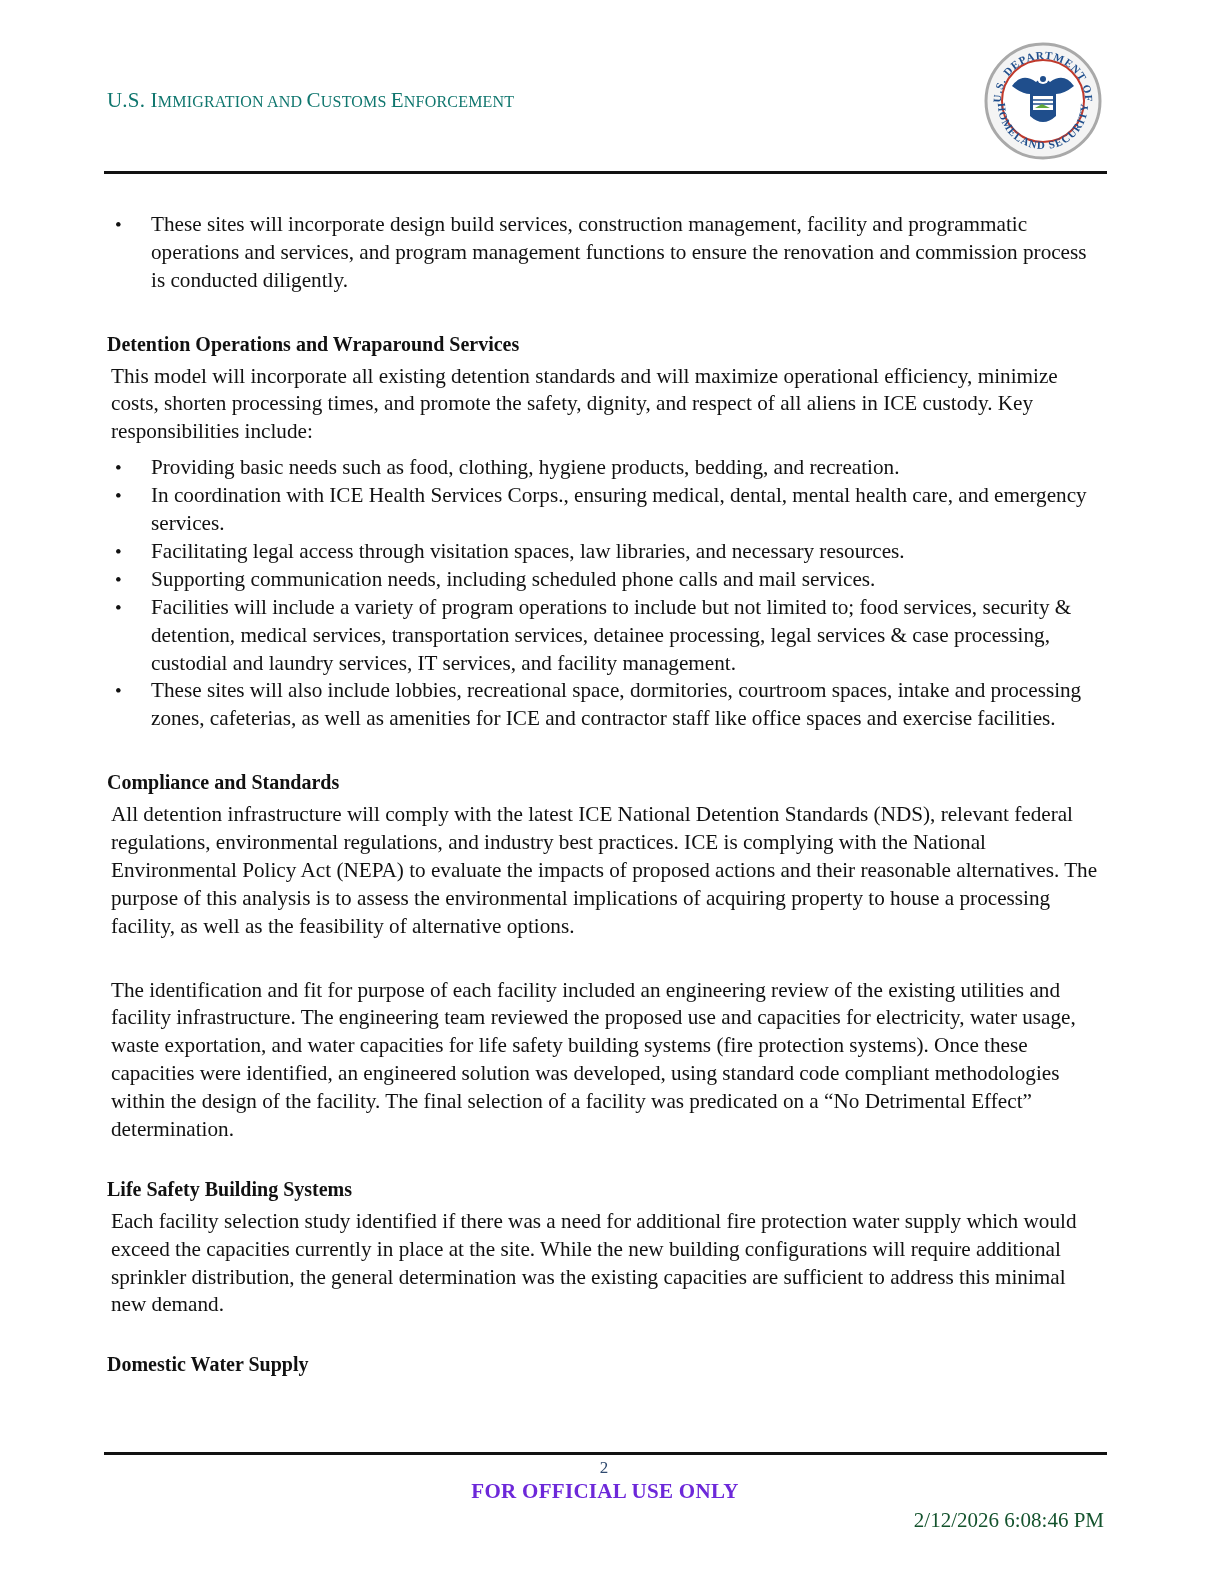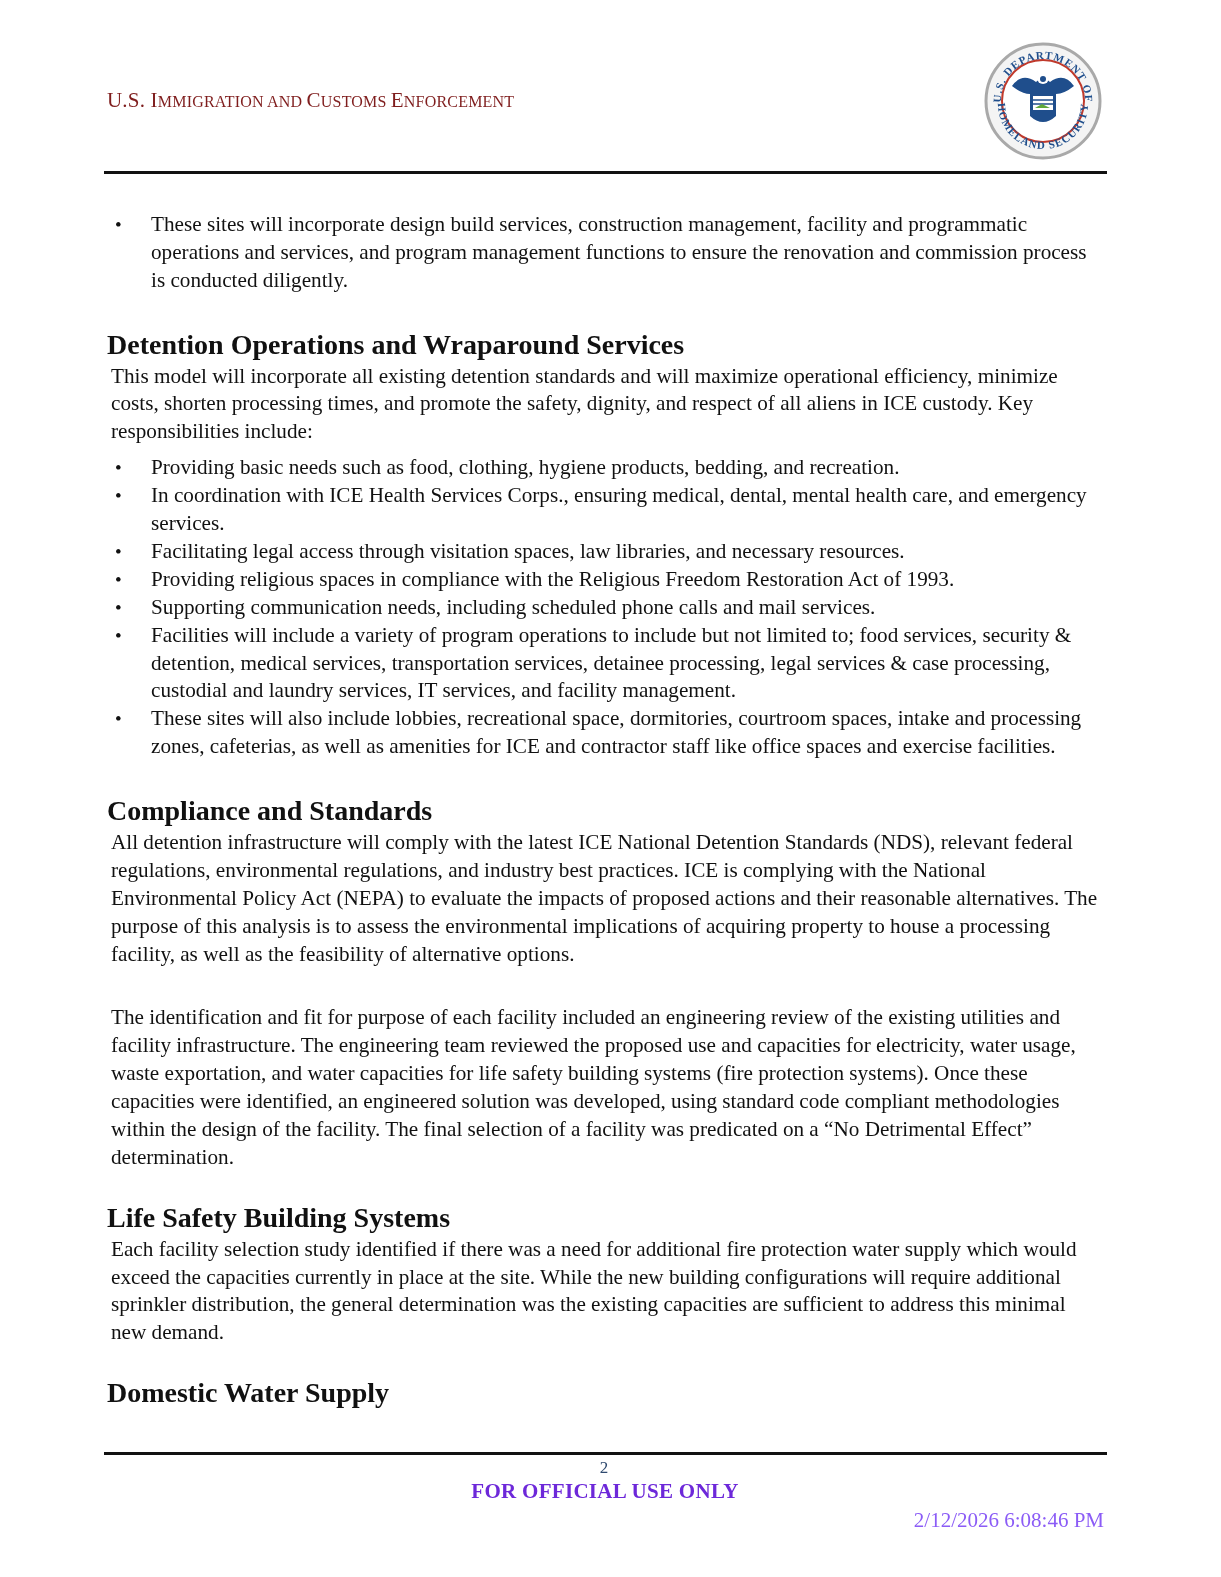--- a/index.html
+++ b/index.html
@@ -1,33 +1,33 @@
 <!DOCTYPE html>
 <html><head>
 <meta charset="utf-8">
 <style>
   html, body { margin: 0; padding: 0; background: #ffffff; }
   body { width: 1221px; height: 1577px; position: relative; overflow: hidden;
          font-family: "Liberation Serif", "DejaVu Serif", serif; color: #111; }
-  .header-title { position: absolute; left: 107px; top: 88px; font-size: 21px; letter-spacing: 0.2px; color: #7f1d1d; }
+  .header-title { position: absolute; left: 107px; top: 88px; font-size: 21px; letter-spacing: 0.2px; color: #0f766e; }
   .header-title .big { font-size: 21px; }
   .header-title .sc { font-size: 16px; }
   .seal { position: absolute; left: 984px; top: 42px; width: 118px; height: 118px; }
   .rule-top { position: absolute; left: 104px; top: 171px; width: 1003px; height: 3px; background: #111; }
   .rule-bottom { position: absolute; left: 104px; top: 1452px; width: 1003px; height: 3px; background: #111; }
   .content { position: absolute; left: 107px; top: 203px; width: 1000px; font-size: 21.2px; line-height: 27.9px; }
   .content p { margin: 4px; }
-  .content h3 { margin: 0; font-size: 28px; font-weight: bold; line-height: 27.9px; }
+  .content h3 { margin: 0; font-size: 20px; font-weight: bold; line-height: 27.9px; }
   ul.bullets { margin: 8px; padding: 0; list-style: none; }
   ul.bullets li { position: relative; padding-left: 36px; }
   ul.bullets li::before { content: "•"; position: absolute; left: 0; top: 0; font-size: 19px; }
   .gap { height: 27.9px; }
   .footer-page { position: absolute; left: 0; width: 1208px; top: 1458px; text-align: center; font-size: 17px; color: #2f4a6f; }
   .footer-label { position: absolute; left: 0; width: 1210px; top: 1479px; text-align: center; font-size: 21px; font-weight: bold; color: #6d28d9; letter-spacing: 0.3px; }
-  .footer-date { position: absolute; right: 117px; top: 1508px; font-size: 21px; color: #8b5cf6; }
+  .footer-date { position: absolute; right: 117px; top: 1508px; font-size: 21px; color: #14532d; }
 </style>
 </head>
 <body>
 
 <div class="header-title">
   <span class="big">U.S. I</span><span class="sc">MMIGRATION AND </span><span class="big">C</span><span class="sc">USTOMS </span><span class="big">E</span><span class="sc">NFORCEMENT</span>
 </div>
 
 <div class="seal" title="U.S. Department of Homeland Security">
   <svg width="118" height="118" viewBox="0 0 118 118">
@@ -59,21 +59,20 @@
     <li>These sites will incorporate design build services, construction management, facility and programmatic operations and services, and program management functions to ensure the renovation and commission process is conducted diligently.</li>
   </ul>
   <div class="gap"></div>
 
   <h3>Detention Operations and Wraparound Services</h3>
   <p>This model will incorporate all existing detention standards and will maximize operational efficiency, minimize costs, shorten processing times, and promote the safety, dignity, and respect of all aliens in ICE custody. Key responsibilities include:</p>
   <ul class="bullets">
     <li>Providing basic needs such as food, clothing, hygiene products, bedding, and recreation.</li>
     <li>In coordination with ICE Health Services Corps., ensuring medical, dental, mental health care, and emergency services.</li>
     <li>Facilitating legal access through visitation spaces, law libraries, and necessary resources.</li>
-    <li>Providing religious spaces in compliance with the Religious Freedom Restoration Act of 1993.</li>
     <li>Supporting communication needs, including scheduled phone calls and mail services.</li>
     <li>Facilities will include a variety of program operations to include but not limited to; food services, security &amp; detention, medical services, transportation services, detainee processing, legal services &amp; case processing, custodial and laundry services, IT services, and facility management.</li>
     <li>These sites will also include lobbies, recreational space, dormitories, courtroom spaces, intake and processing zones, cafeterias, as well as amenities for ICE and contractor staff like office spaces and exercise facilities.</li>
   </ul>
   <div class="gap"></div>
 
   <h3>Compliance and Standards</h3>
   <p>All detention infrastructure will comply with the latest ICE National Detention Standards (NDS), relevant federal regulations, environmental regulations, and industry best practices. ICE is complying with the National Environmental Policy Act (NEPA) to evaluate the impacts of proposed actions and their reasonable alternatives. The purpose of this analysis is to assess the environmental implications of acquiring property to house a processing facility, as well as the feasibility of alternative options.</p>
   <div class="gap"></div>
   <p>The identification and fit for purpose of each facility included an engineering review of the existing utilities and facility infrastructure. The engineering team reviewed the proposed use and capacities for electricity, water usage, waste exportation, and water capacities for life safety building systems (fire protection systems). Once these capacities were identified, an engineered solution was developed, using standard code compliant methodologies within the design of the facility. The final selection of a facility was predicated on a “No Detrimental Effect” determination.</p>

